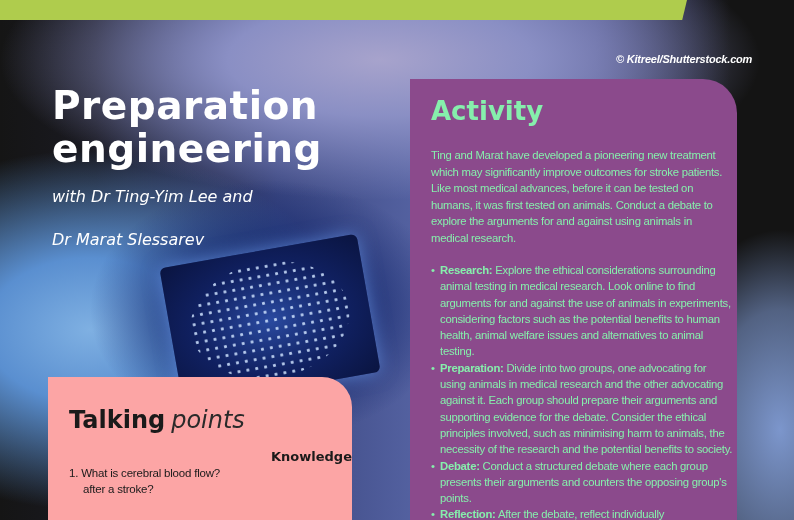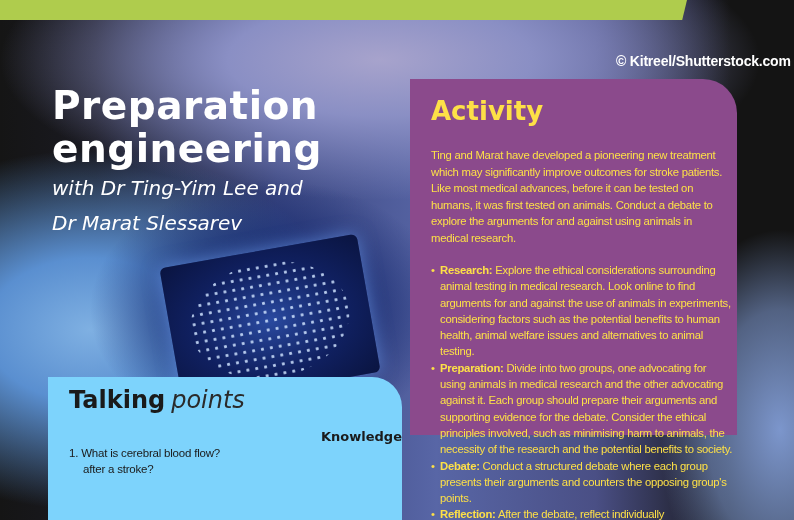--- a/index.html
+++ b/index.html
@@ -32,58 +32,58 @@
       border-radius: 50%;
       opacity: 0.85;
     }
     .green-bar {
       position: absolute; left: 0; top: 0; width: 687px; height: 20px;
       background: #afcc4d;
       clip-path: polygon(0 0, 100% 0, 99.3% 100%, 0 100%);
     }
     .credit {
       position: absolute; left: 616px; top: 53px;
-      color: #ffffff; font-size: 14px; font-weight: bold;
+      color: #ffffff; font-size: 11px; font-style: italic; font-weight: bold;
       letter-spacing: -0.2px;
     }
     .title-block { position: absolute; left: 52px; top: 84px; color: #ffffff; }
     .title {
       font-family: "DejaVu Sans", sans-serif; font-weight: bold;
       font-size: 39px; line-height: 43px; letter-spacing: 0.5px;
     }
     .subtitle {
       font-family: "DejaVu Sans", sans-serif; font-style: italic;
-      font-size: 20px; line-height: 33px; margin-top: 2px;
+      font-size: 16px; line-height: 33px; margin-top: 10px;
     }
     .activity-panel {
-      position: absolute; left: 410px; top: 79px; width: 327px; height: 356px;
+      position: absolute; left: 410px; top: 79px; width: 327px; height: 442px;
       background: #8b4a8c;
       border-top-right-radius: 34px;
-      color: #fde047;
+      color: #86efac;
       padding: 16px 9px 0 21px;
     }
     .activity-title {
       font-family: "DejaVu Sans", sans-serif; font-weight: bold;
       font-size: 26px; line-height: 32px; margin-bottom: 20px;
     }
     .activity-intro {
       font-size: 11.3px; line-height: 16.5px; width: 300px; letter-spacing: -0.25px;
     }
     .activity-list { list-style: none; margin-top: 16px; }
     .activity-list li {
       position: relative; padding-left: 9px;
       font-size: 11.3px; line-height: 16.3px; width: 302px; letter-spacing: -0.25px;
     }
     .activity-list li .bullet { position: absolute; left: 0; top: 0; }
     .activity-list li b { font-weight: bold; }
     .talking-panel {
-      position: absolute; left: 48px; top: 377px; width: 354px; height: 143px;
-      background: #7dd3fc;
+      position: absolute; left: 48px; top: 377px; width: 304px; height: 143px;
+      background: #fca5a5;
       border-top-right-radius: 30px;
-      padding: 8px 0 0 21px;
+      padding: 28px 0 0 21px;
       color: #1a1a1a;
     }
     .talking-title { font-family: "DejaVu Sans", sans-serif; font-size: 24px; line-height: 30px; }
     .talking-title .strong { font-weight: bold; }
     .talking-title .light { font-style: italic; font-weight: normal; margin-left: 6px; color: #2a2a2a; }
     .knowledge-heading {
       font-family: "DejaVu Sans", sans-serif; font-weight: bold;
       font-size: 13px; line-height: 16px; margin-top: 14px; text-align: right;
     }
     .knowledge-list { list-style: none; }

